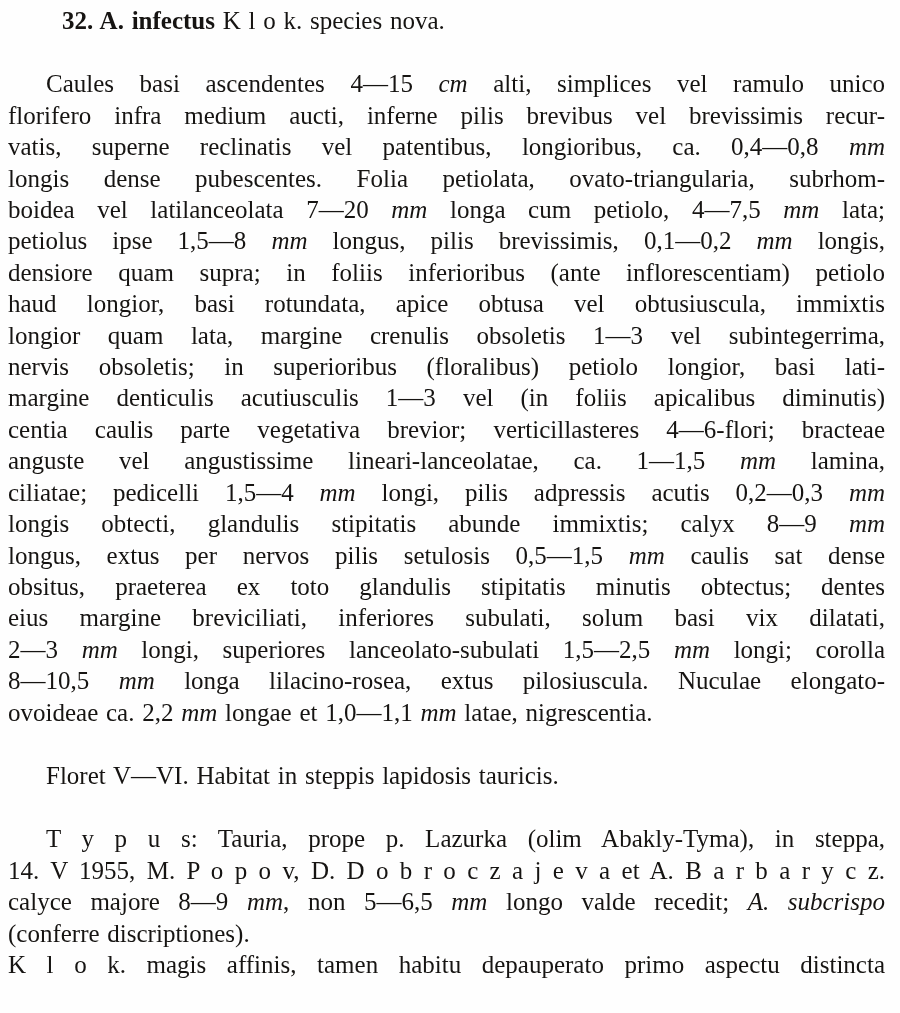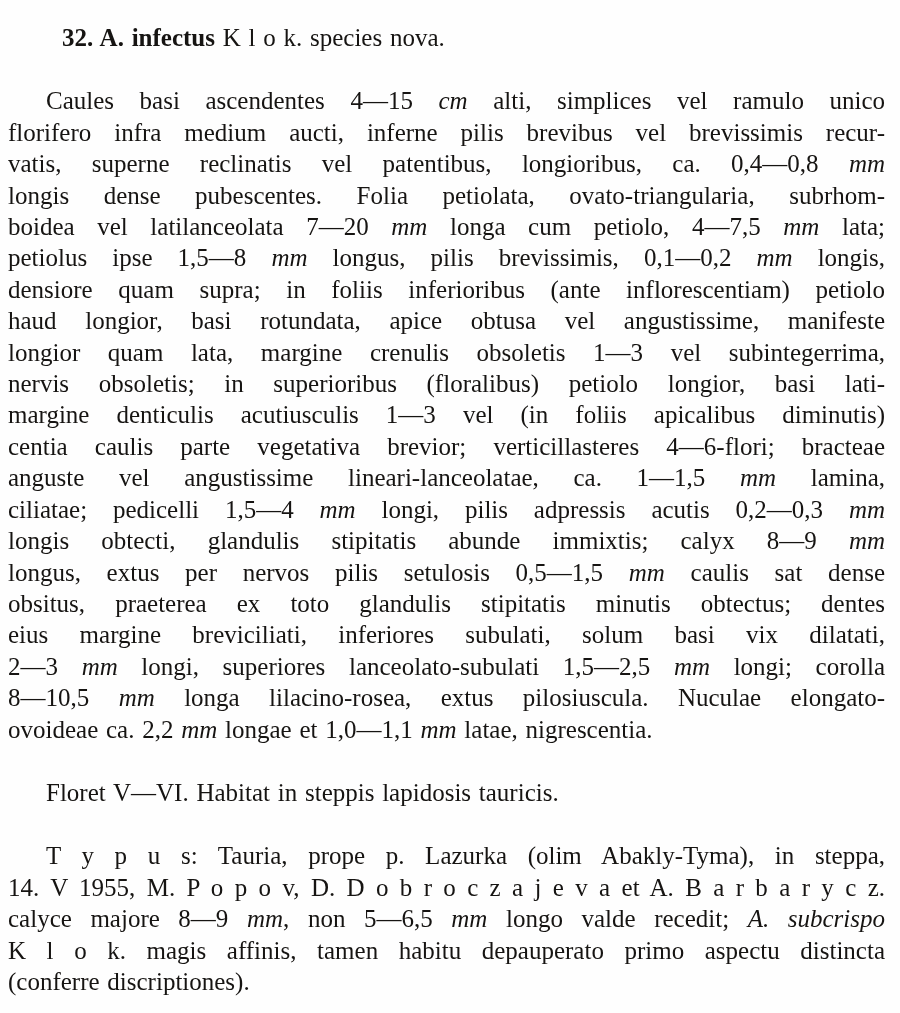--- a/index.html
+++ b/index.html
@@ -8,21 +8,21 @@
     background: #ffffff;
   }
   .scan-page {
     position: relative;
     width: 900px;
     height: 1013px;
     box-sizing: border-box;
     background: #fefefe;
     color: #161412;
     font-family: "Liberation Serif", "DejaVu Serif", serif;
-    padding: 22px 15px 0 8px;
+    padding: 5px 15px 0 8px;
     overflow: hidden;
   }
   .text-block {
     width: 100%;
   }
   .para { margin: 0; padding: 0; }
   .line {
     font-size: 25px;
     line-height: 31.4px;
     text-align: justify;
@@ -46,21 +46,21 @@
         <div class="line ind2"><span class="run b">32. A. infectus </span><span class="run r">K l o k. species nova.</span></div>
       </div>
       <div class="para">
         <div class="line just ind"><span class="run r">Caules basi ascendentes 4—15 </span><span class="run i">cm</span><span class="run r"> alti, simplices vel ramulo unico</span></div>
         <div class="line just"><span class="run r">florifero infra medium aucti, inferne pilis brevibus vel brevissimis recur-</span></div>
         <div class="line just"><span class="run r">vatis, superne reclinatis vel patentibus, longioribus, ca. 0,4—0,8 </span><span class="run i">mm</span></div>
         <div class="line just"><span class="run r">longis dense pubescentes. Folia petiolata, ovato-triangularia, subrhom-</span></div>
         <div class="line just"><span class="run r">boidea vel latilanceolata 7—20 </span><span class="run i">mm</span><span class="run r"> longa cum petiolo, 4—7,5 </span><span class="run i">mm</span><span class="run r"> lata;</span></div>
         <div class="line just"><span class="run r">petiolus ipse 1,5—8 </span><span class="run i">mm</span><span class="run r"> longus, pilis brevissimis, 0,1—0,2 </span><span class="run i">mm</span><span class="run r"> longis,</span></div>
         <div class="line just"><span class="run r">densiore quam supra; in foliis inferioribus (ante inflorescentiam) petiolo</span></div>
-        <div class="line just"><span class="run r">haud longior, basi rotundata, apice obtusa vel angustissime, manifeste</span></div>
+        <div class="line just"><span class="run r">haud longior, basi rotundata, apice obtusa vel obtusiuscula, immixtis</span></div>
         <div class="line just"><span class="run r">longior quam lata, margine crenulis obsoletis 1—3 vel subintegerrima,</span></div>
         <div class="line just"><span class="run r">nervis obsoletis; in superioribus (floralibus) petiolo longior, basi lati-</span></div>
         <div class="line just"><span class="run r">margine denticulis acutiusculis 1—3 vel (in foliis apicalibus diminutis)</span></div>
         <div class="line just"><span class="run r">centia caulis parte vegetativa brevior; verticillasteres 4—6-flori; bracteae</span></div>
         <div class="line just"><span class="run r">anguste vel angustissime lineari-lanceolatae, ca. 1—1,5 </span><span class="run i">mm</span><span class="run r"> lamina,</span></div>
         <div class="line just"><span class="run r">ciliatae; pedicelli 1,5—4 </span><span class="run i">mm</span><span class="run r"> longi, pilis adpressis acutis 0,2—0,3 </span><span class="run i">mm</span></div>
         <div class="line just"><span class="run r">longis obtecti, glandulis stipitatis abunde immixtis; calyx 8—9 </span><span class="run i">mm</span></div>
         <div class="line just"><span class="run r">longus, extus per nervos pilis setulosis 0,5—1,5 </span><span class="run i">mm</span><span class="run r"> caulis sat dense</span></div>
         <div class="line just"><span class="run r">obsitus, praeterea ex toto glandulis stipitatis minutis obtectus; dentes</span></div>
         <div class="line just"><span class="run r">eius margine breviciliati, inferiores subulati, solum basi vix dilatati,</span></div>
@@ -70,17 +70,17 @@
       </div>
       <div class="para">
         <div class="line ind"><span class="run r">Floret V—VI. Habitat in steppis lapidosis tauricis.</span></div>
       </div>
       <div class="para">
         <div class="line just ind"><span class="run r">T y p u s: Tauria, prope p. Lazurka (olim Abakly-Tyma), in steppa,</span></div>
         <div class="line just"><span class="run r">14. V 1955, M. P o p o v, D. D o b r o c z a j e v a et A. B a r b a r y c z.</span></div>
       </div>
       <div class="para">
         <div class="line just"><span class="run r">calyce majore 8—9 </span><span class="run i">mm</span><span class="run r">, non 5—6,5 </span><span class="run i">mm</span><span class="run r"> longo valde recedit; </span><span class="run i">A. subcrispo</span></div>
+        <div class="line"><span class="run r">(conferre discriptiones).</span></div>
         <div class="line just"><span class="run r">K l o k. magis affinis, tamen habitu depauperato primo aspectu distincta</span></div>
-        <div class="line"><span class="run r">(conferre discriptiones).</span></div>
       </div>
     </div>
 </div>
 
 </body></html>

